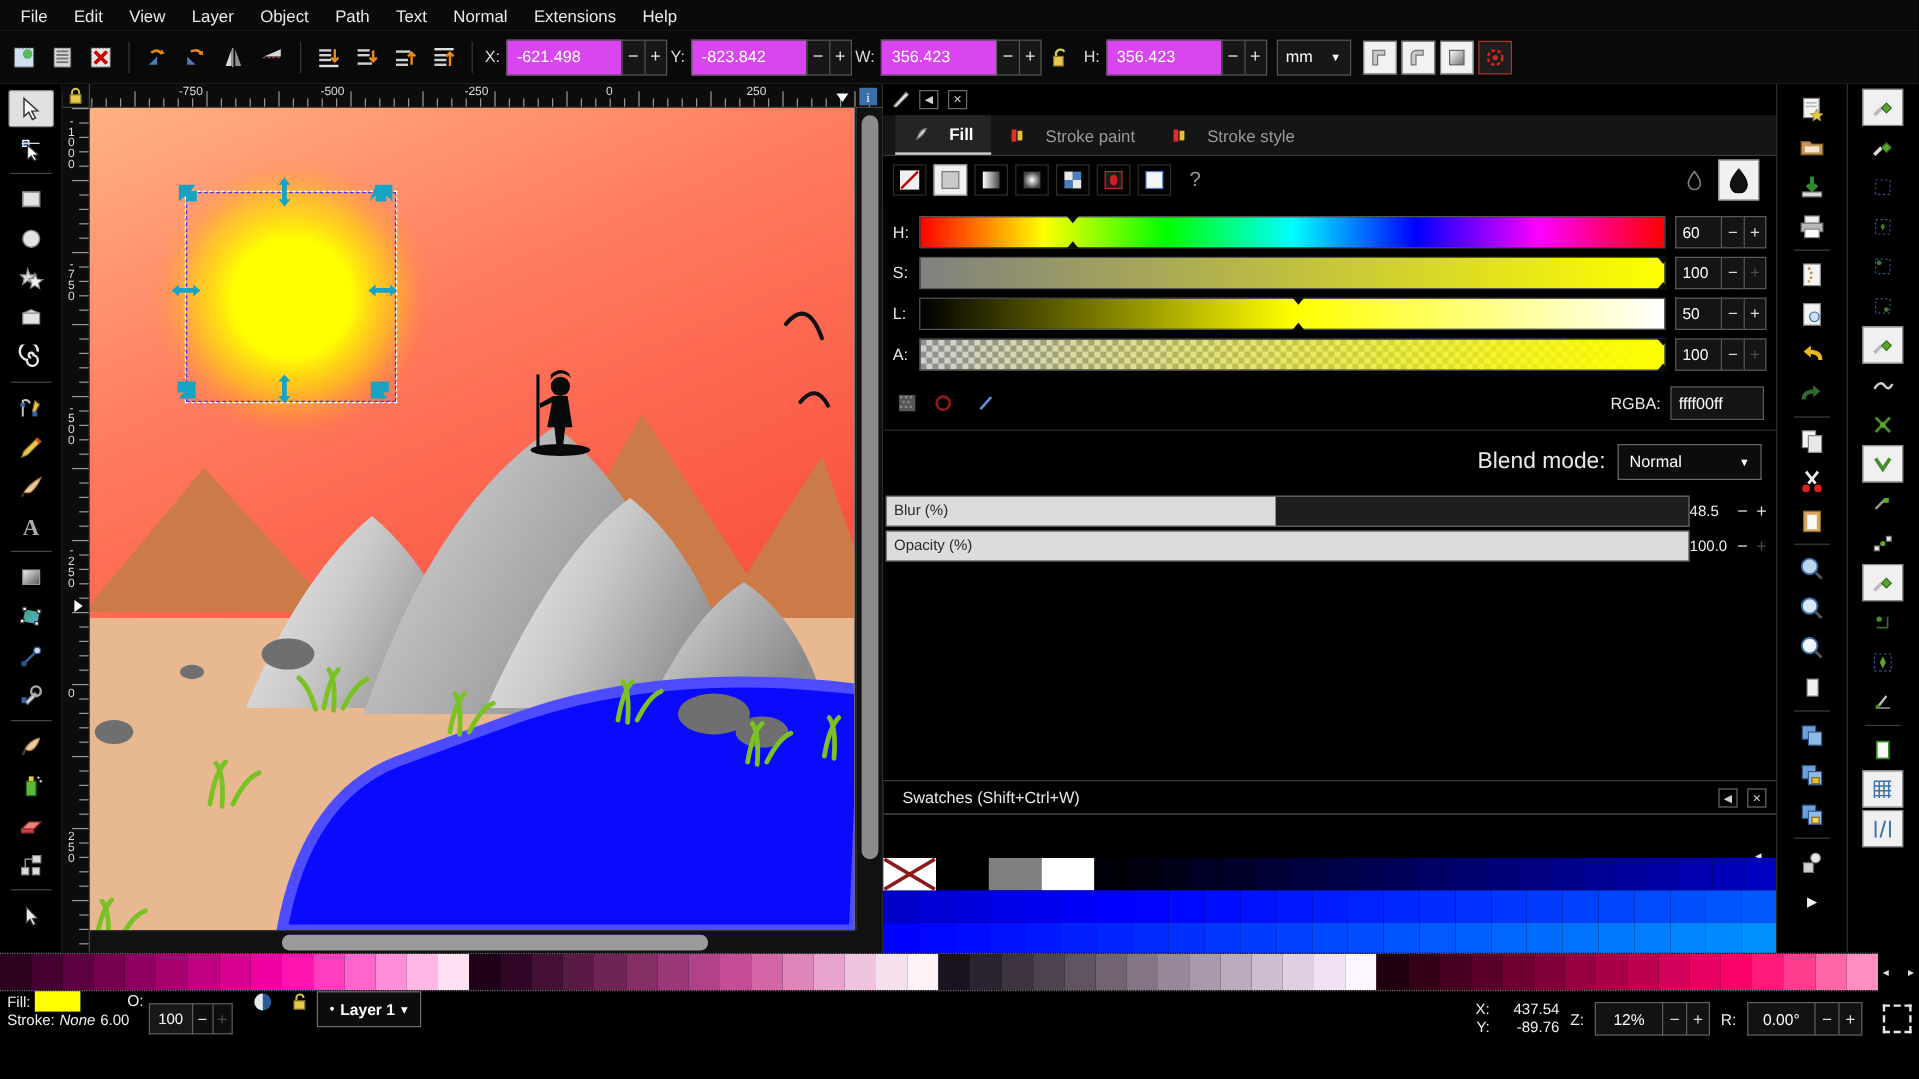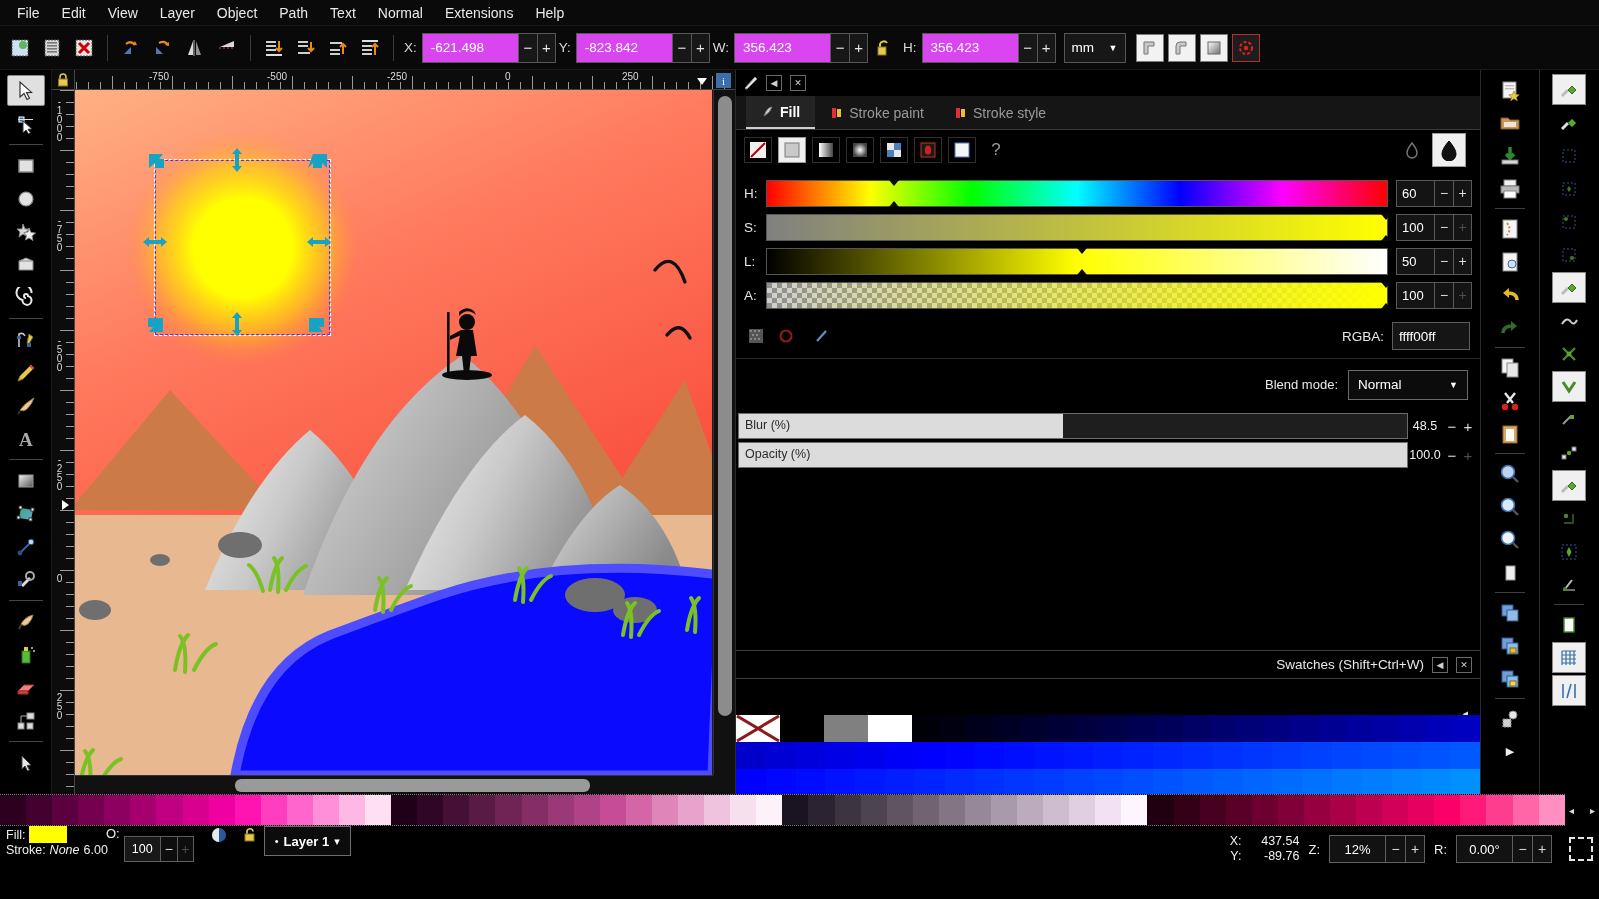--- a/index.html
+++ b/index.html
@@ -56,21 +56,21 @@
   #hthumb { position:absolute; left:160px; top:3px; width:355px; height:13px; background:#9a9a9a; border-radius:6px; }
   #canvcorner { position:absolute; right:0; bottom:0; width:22px; height:19px; background:#111; }
 
   
   #dock { width:745px; background:#000; display:flex; flex-direction:column; border-left:1px solid #2a2a2a; }
   .dlg-title { height:26px; display:flex; align-items:center; padding:0 8px; background:#000; font-size:13.5px; color:#e8e8e8; }
   .dlg-title .tt { flex:1; margin-left:4px; }
   .titlebtn { width:16px; height:16px; border:1px solid #6a6a6a; display:flex; align-items:center;
               justify-content:center; font-size:9px; color:#cfcfcf; margin-left:8px; }
   .tabs { display:flex; height:34px; background:#151515; border-bottom:1px solid #3a3a3a; padding-left:10px; }
-  .tab { display:flex; align-items:center; gap:5px; padding:0 15px; font-size:14px; color:#9a9a9a; }
+  .tab { display:flex; align-items:center; gap:16px; padding:0 15px; font-size:14px; color:#9a9a9a; }
   .tab.active { color:#fff; font-weight:bold; background:#242424; border-bottom:2px solid #cfcfcf; }
   .paintrow { height:40px; display:flex; align-items:center; padding:0 8px; background:#000; }
   .pbtn { width:28px; height:26px; margin-right:6px; border:1px solid #2f2f2f; display:flex;
           align-items:center; justify-content:center; }
   .pbtn.on { background:#f0f0f0; border:1px solid #9a9a9a; }
   .flat-label { padding:5px 10px 4px; font-size:13.5px; font-weight:bold; color:#f1f1f1; }
   .modetabs { display:flex; padding:0 8px; gap:3px; }
   .mtab { flex:1; height:30px; background:#0a0a0a; border:1px solid #5c5c5c; color:#ececec;
           display:flex; align-items:center; justify-content:center; font-size:13.5px; }
   .mtab.active { background:#fff; color:#000; }
@@ -86,33 +86,33 @@
   .sbt { width:19px; height:27px; background:#141414; border:1px solid #5a5a5a; color:#ddd;
          display:flex; align-items:center; justify-content:center; font-size:14px; }
   .sbt.m { border-right:none; }
   .sbt.dis { color:#4d4d4d; }
   .rgbarow { display:flex; align-items:center; padding:10px 10px 8px; }
   .rgba-lab { margin-left:auto; font-size:13.5px; color:#e8e8e8; margin-right:8px; }
   .rgba-in { width:78px; height:28px; background:#151515; border:1px solid #5c5c5c; color:#fff;
              display:flex; align-items:center; padding-left:6px; font-size:13.5px; }
   .blendrow { height:52px; display:flex; align-items:center; justify-content:flex-end;
               padding:0 12px; border-top:1px solid #2a2a2a; background:#000;}
-  .blend-lab { font-size:13px; color:#e9e9e9; margin-right:10px; }
+  .blend-lab { font-size:19px; color:#e9e9e9; margin-right:10px; }
   .blend-sel { width:120px; height:30px; background:#0c0c0c; border:1px solid #6a6a6a; color:#fff;
                display:flex; align-items:center; justify-content:space-between; padding:0 9px; font-size:13.5px; }
   .barrow { display:flex; align-items:center; padding:0 4px 0 2px; margin-top:3px; }
   .bar { position:relative; flex:1; height:26px; background:#1e1e1e; border:1px solid #6c6c6c; }
   .bar .fillp { position:absolute; left:0; top:0; bottom:0; background:#dcdcdc; }
   .bar .btxt { position:absolute; left:6px; top:4px; font-size:12.5px; color:#2a2a2a; z-index:2;}
-  .bnum { width:36px; font-size:12.5px; color:#f0f0f0; text-align:center; padding-right:2px;}
+  .bnum { width:36px; font-size:12.5px; color:#f0f0f0; text-align:left; padding-right:2px;}
   .bbt { width:16px; color:#ddd; text-align:center; font-size:15px; }
   .bbt.dis { color:#4d4d4d; }
 
   
-  #swatchpanel { margin-top:auto; background:#7dd3fc;text-align:right; }
+  #swatchpanel { margin-top:auto; background:#7dd3fc; }
   .sw-body { height:116px; background:#000; border-top:1px solid #3c3c3c; padding:0 10px;
              position:relative; overflow:hidden;}
   .sw-arrow { position:absolute; right:12px; top:28px; color:#ddd; font-size:11px; }
   .sw-grid { position:absolute; left:0; top:36px; width:745px; }
   .sw-line { display:flex; height:27px; }
   .sw-cell { flex:1 0 auto; height:27px; }
 
   
   #rightbars { display:flex; width:119px; background:#000; }
   .rbar { width:59px; display:flex; flex-direction:column; align-items:center; padding-top:3px;

